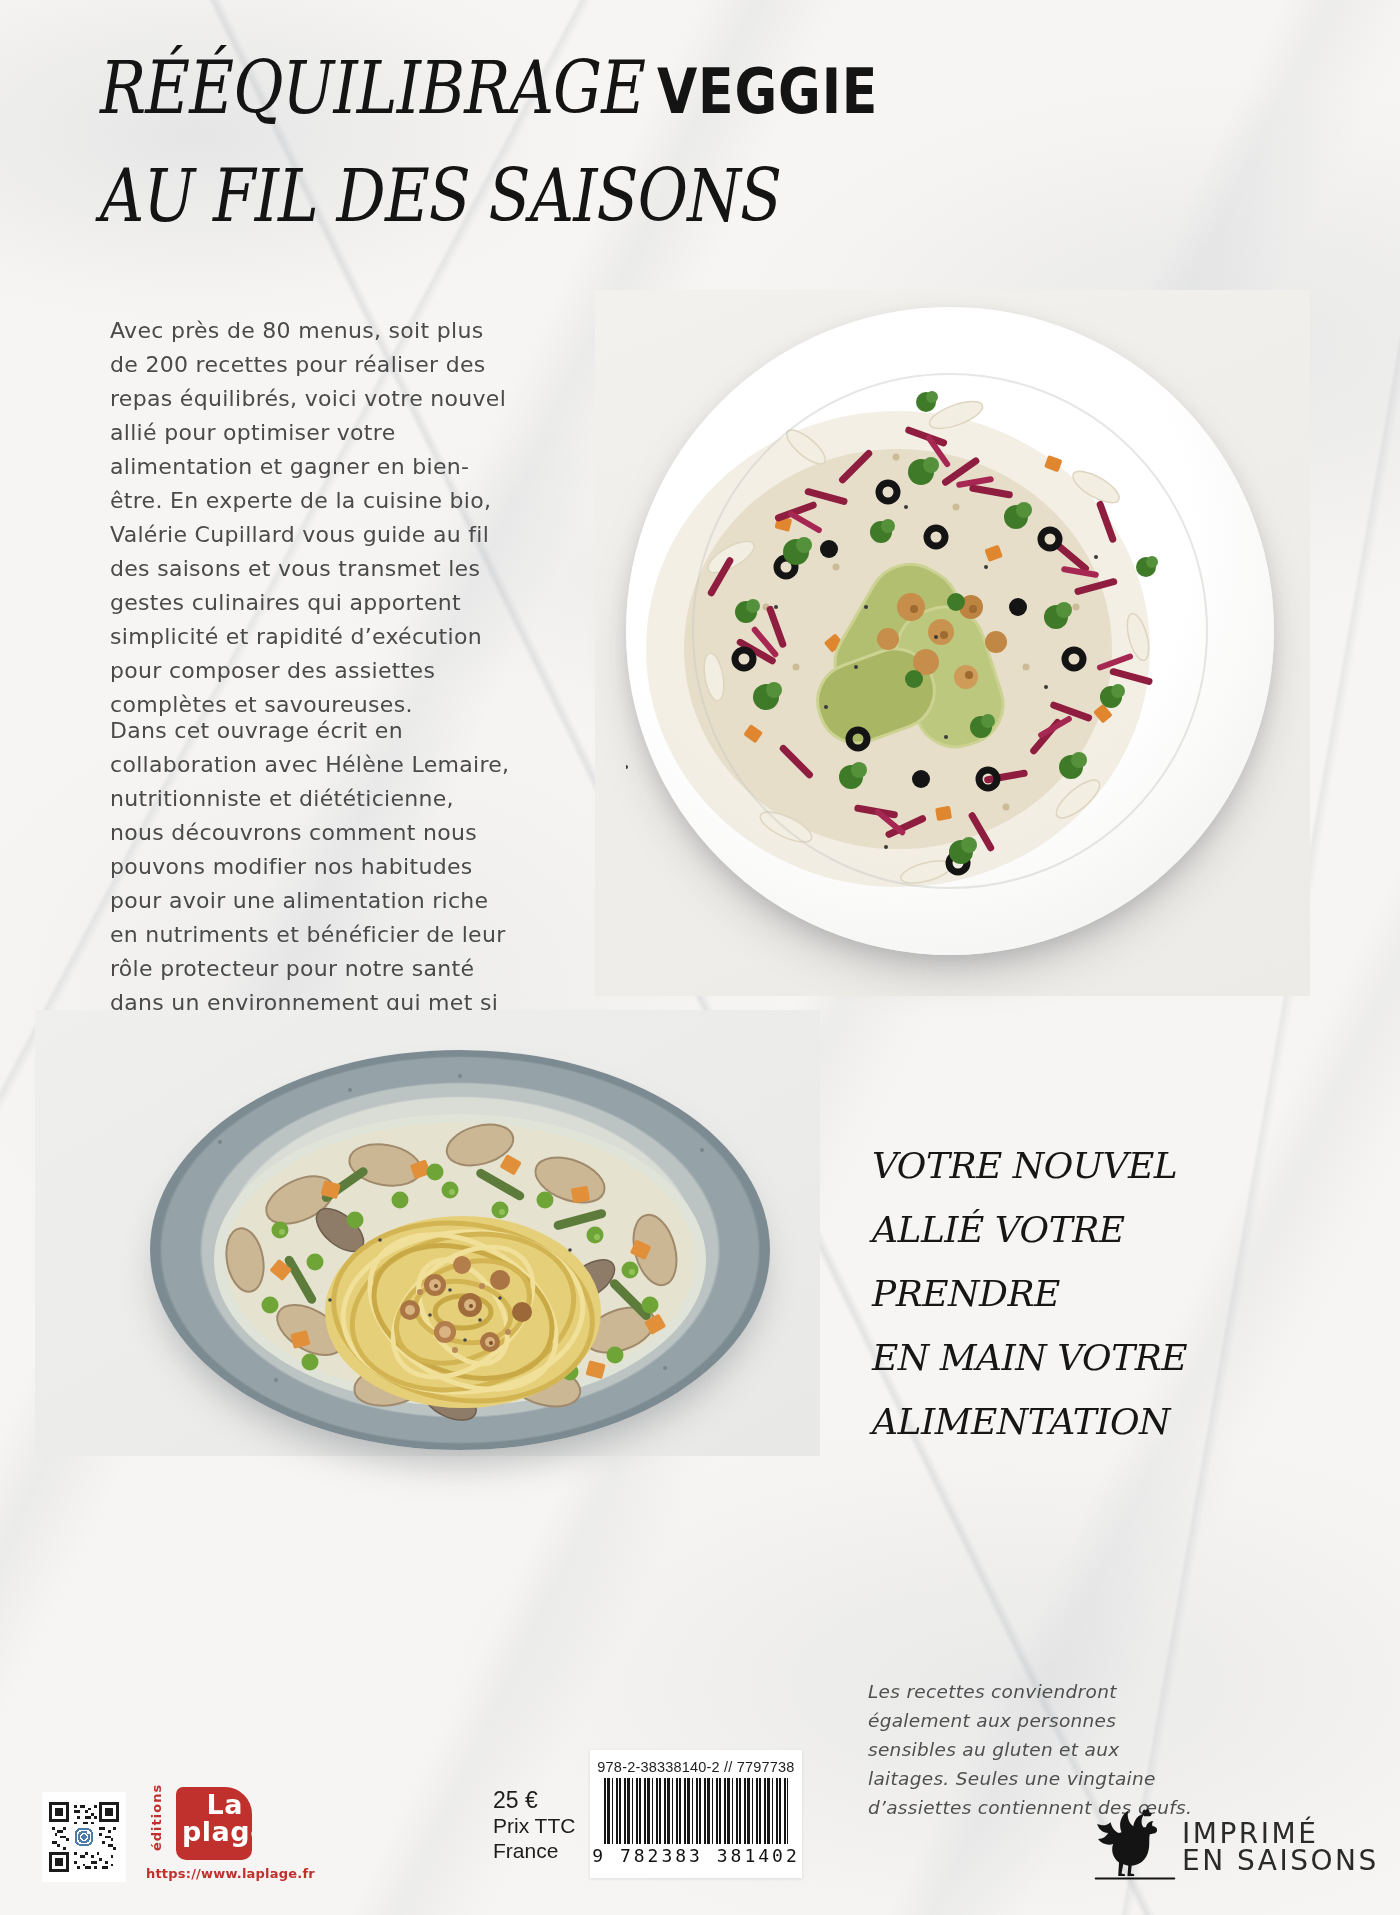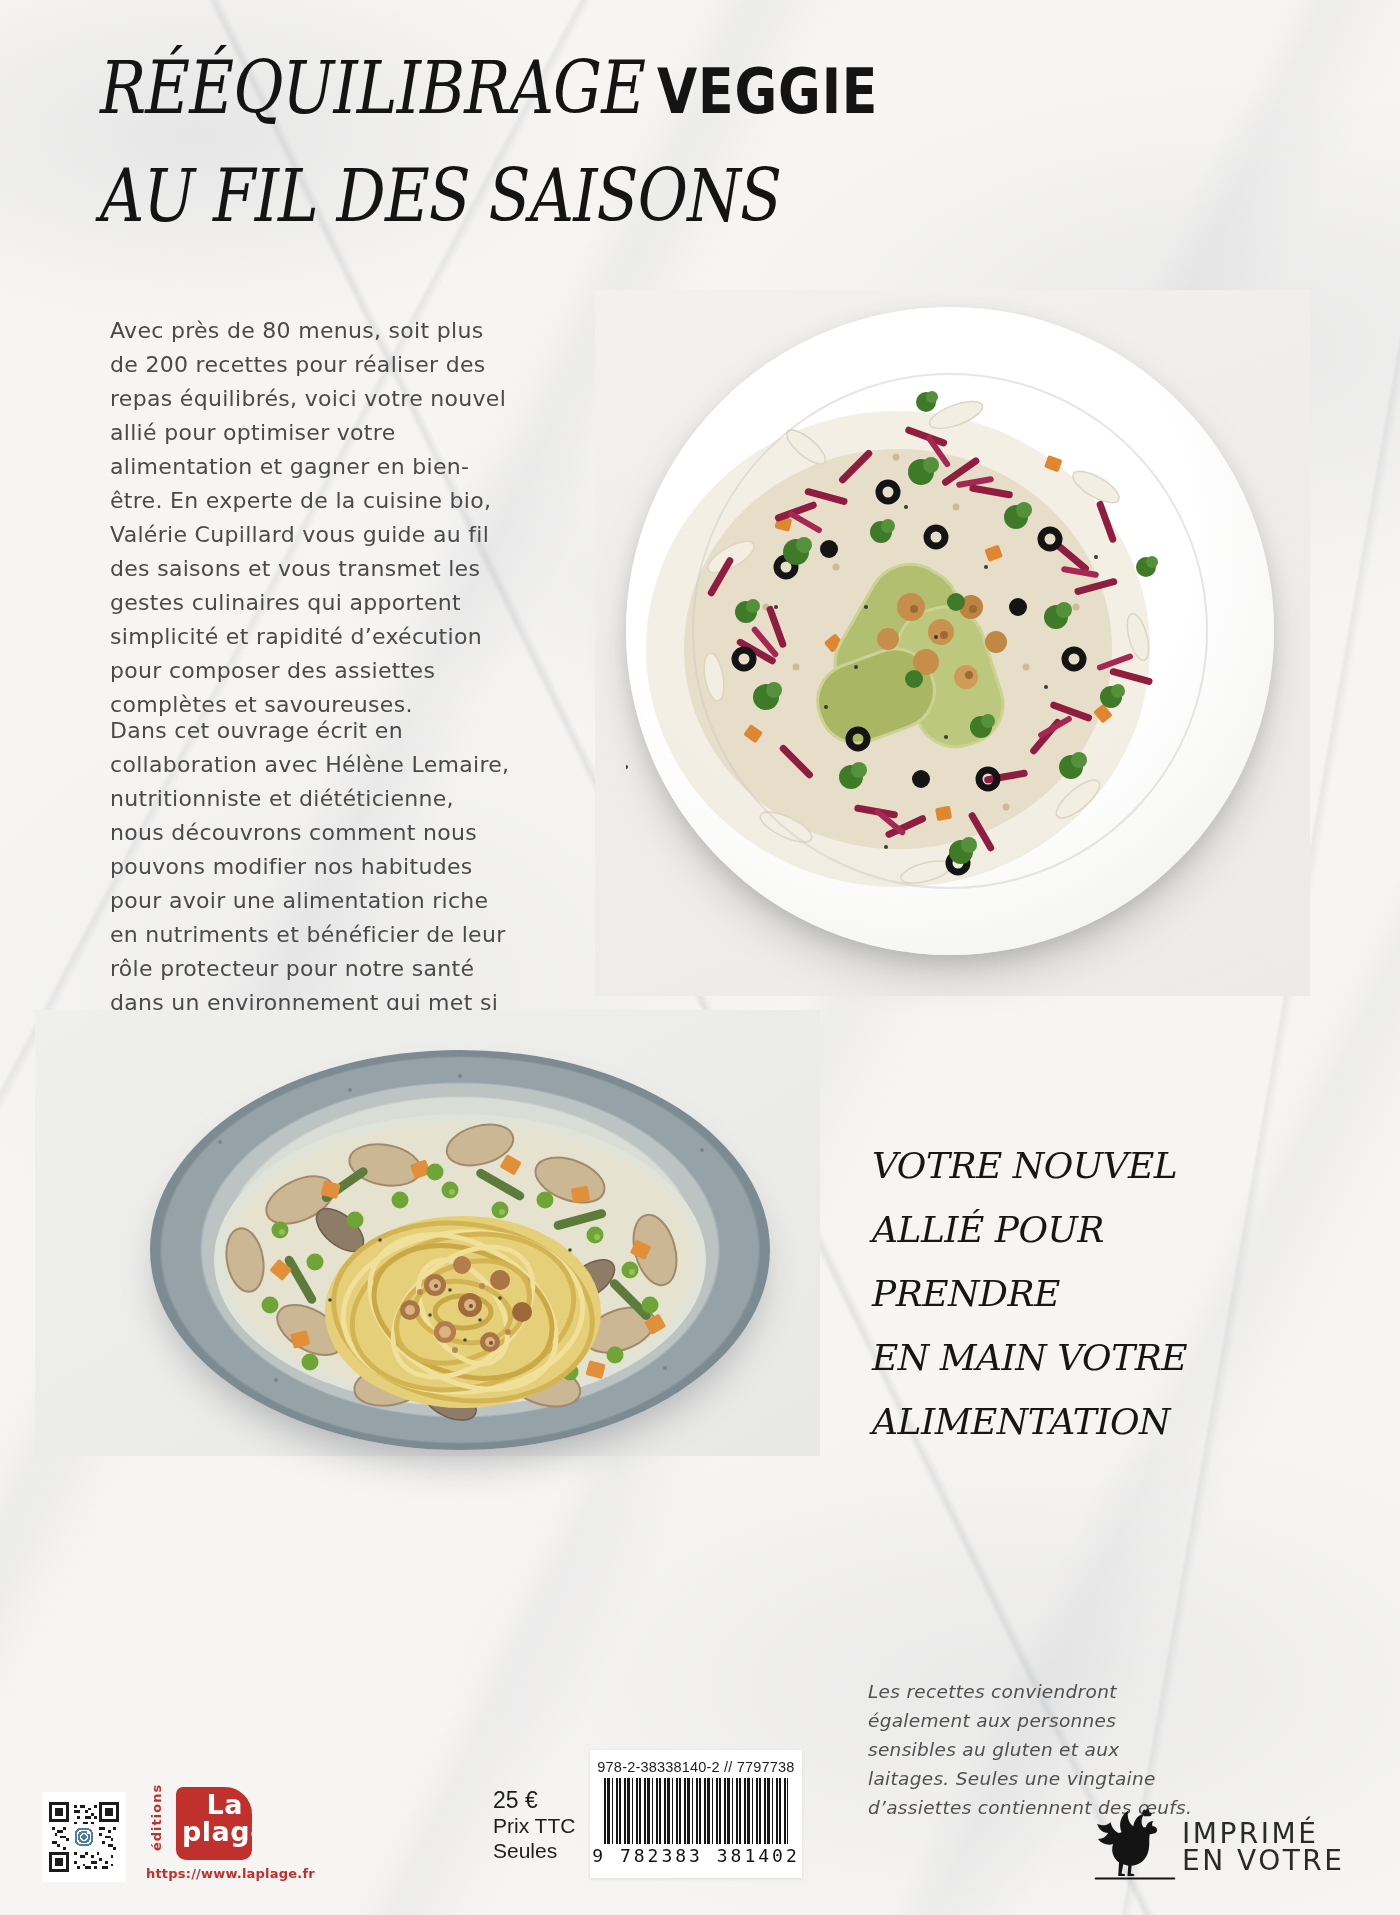--- a/index.html
+++ b/index.html
@@ -397,21 +397,21 @@
             <circle cx="230" cy="190" r="1.8"></circle>
           <circle cx="420" cy="200" r="1.8"></circle>
             <circle cx="180" cy="250" r="1.8"></circle>
         </g>
       </svg>
     </div>
   </div>
 
   <div class="tagline">
     <div>VOTRE NOUVEL</div>
-    <div>ALLIÉ POUR</div>
+    <div>ALLIÉ VOTRE</div>
     <div>PRENDRE</div>
     <div>EN MAIN VOTRE</div>
     <div>ALIMENTATION</div>
   </div>
 
   <p class="note">Les recettes conviendront également aux personnes sensibles au gluten et aux laitages. Seules une vingtaine d’assiettes contiennent des œufs.</p>
 
   <div class="qr-card">
     <svg viewBox="0 0 25 25" width="70" height="70" shape-rendering="crispEdges">
       <rect width="25" height="25" fill="#fff"></rect>
@@ -485,35 +485,35 @@
   <div class="editions">éditions</div>
   <div class="logo">
     <div class="la">La</div>
     <div class="plage">plage</div>
   </div>
   <div class="pub-url">https://www.laplage.fr</div>
 
   <div class="price">
     <div class="amount">25 €</div>
     <div>Prix TTC</div>
-    <div>Seules</div>
+    <div>France</div>
   </div>
 
   <div class="barcode">
     <div class="isbn">978-2-38338140-2 // 7797738</div>
     <div class="bars"></div>
     <div class="digits">9 782383 381402</div>
   </div>
 
   <svg class="rooster" viewBox="0 0 100 88">
     <g fill="#141414">
       <path d="M34 30 C30 20 33 10 42 4 C40 12 43 19 48 23 C49 15 54 9 61 8 C57 14 57 20 60 24 L63 24 C64 19 68 16 72 17 C70 19 70 21 71 23 C75 23 77 26 76 29 C74 32 71 32 68 31 C66 38 68 44 66 52 C64 62 56 69 46 70 L45 79 L49 80 L49 82 L41 82 L42 70 L36 68 L34 79 L38 80 L38 82 L30 82 L31 66 C24 61 21 52 24 44 C18 46 10 44 6 38 C12 38 16 35 18 31 C12 31 6 26 5 20 C11 23 17 22 21 18 C22 24 26 29 31 31 Z"></path>
       <path d="M59 9 C58 4 61 1 63 4 C64 1 68 2 67 7 C70 6 71 9 68 11 L61 11 Z"></path>
       <circle cx="69" cy="30" r="2.4"></circle>
       <rect x="2" y="84" width="96" height="2.4" rx="1.2"></rect>
     </g>
   </svg>
   <div class="printed">
     <div>IMPRIMÉ</div>
-    <div>EN VOTRE</div>
+    <div>EN SAISONS</div>
   </div>
 
 </div>
 
 </body></html>

